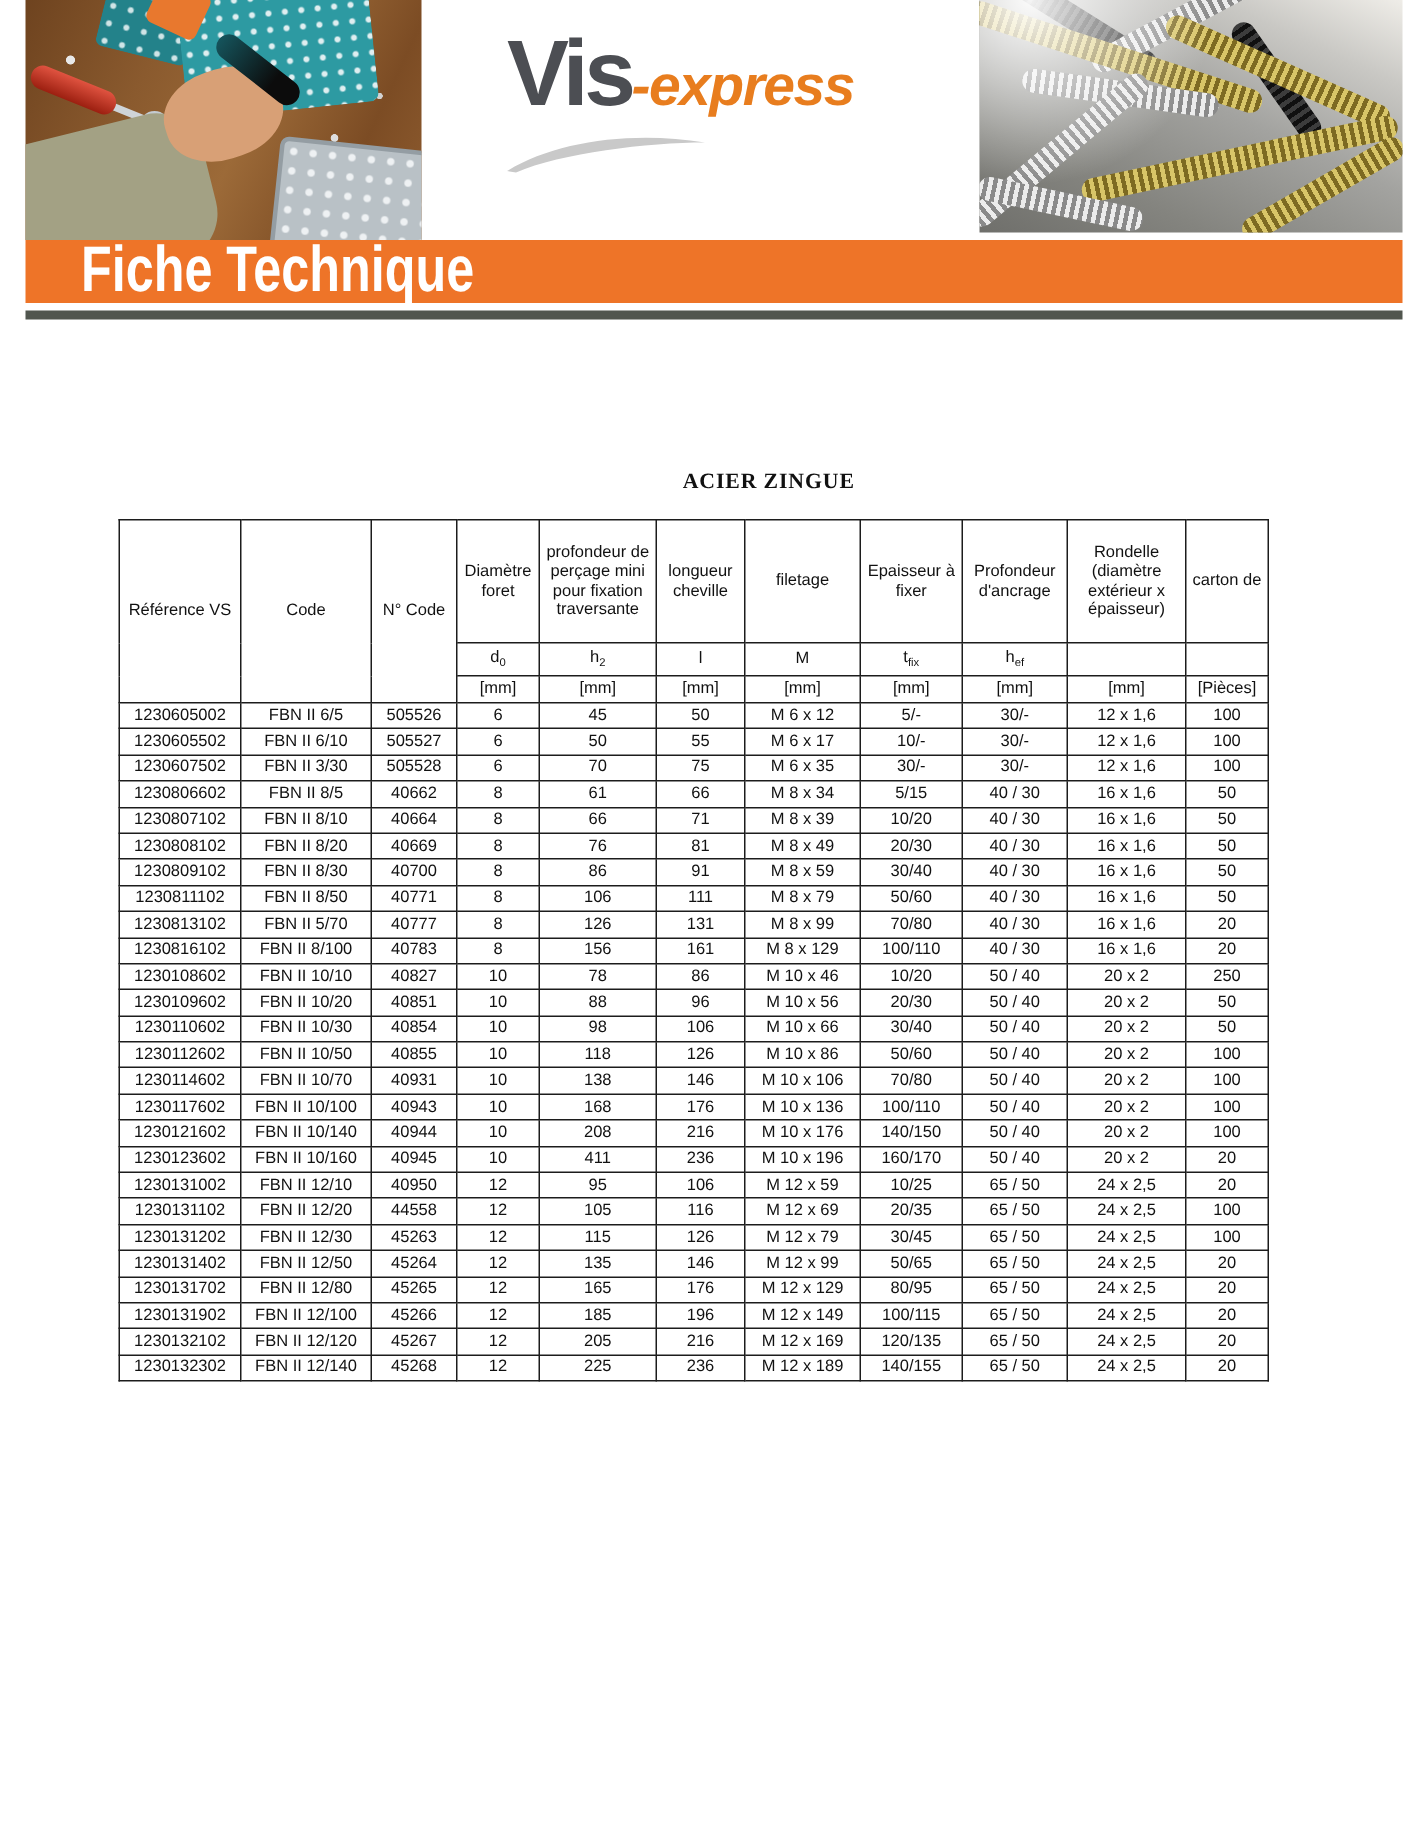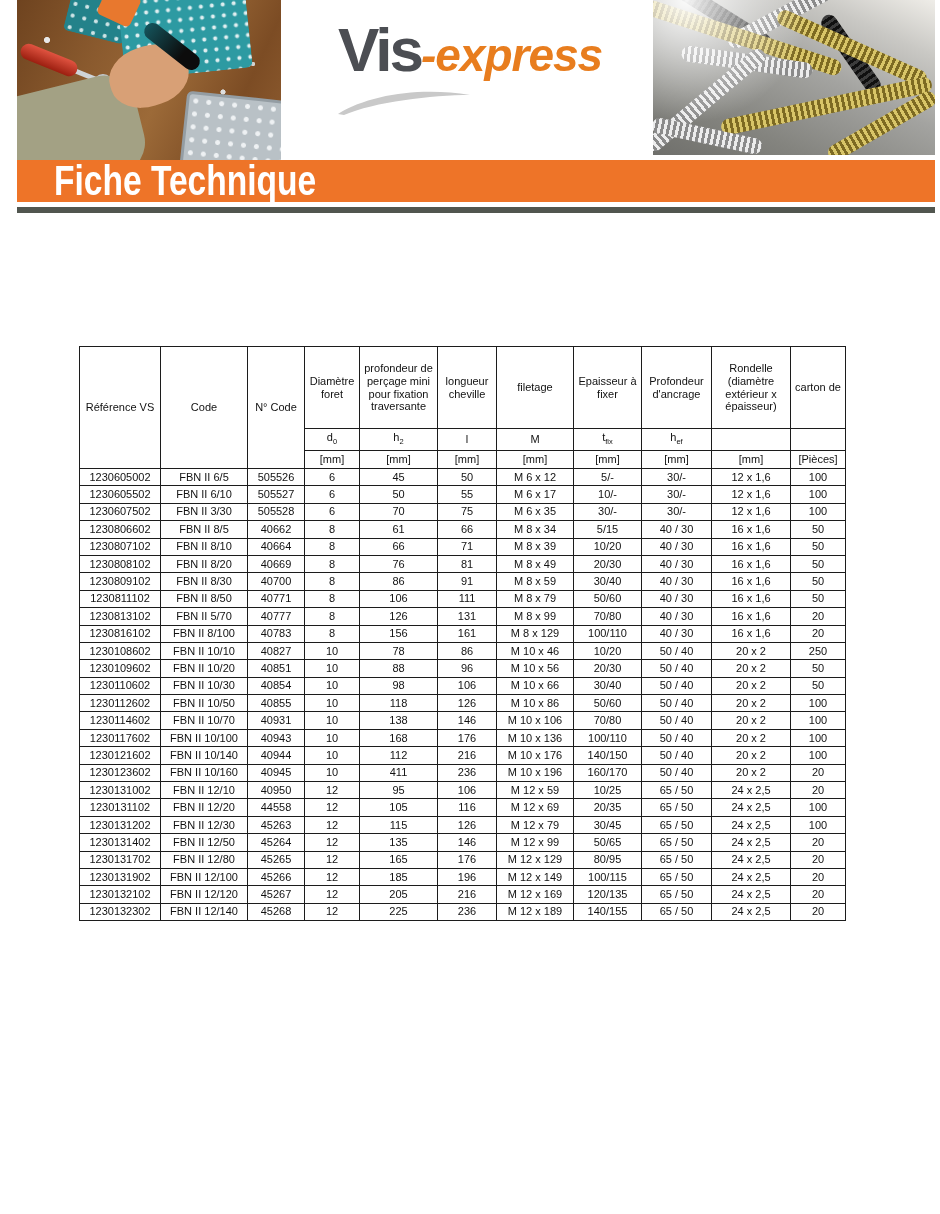--- a/index.html
+++ b/index.html
@@ -61,21 +61,21 @@
   .sb8 { width:132px; left:28px;  top:54px; transform:rotate(8deg); }
   .sb9 { width:122px; left:168px; top:118px;transform:rotate(-30deg); }
   .sb10{ width:112px; left:-2px;  top:128px;transform:rotate(12deg); }
   .photo-fade { position:absolute; left:0; top:0; width:100%; height:100%;
     background:radial-gradient(circle at 12% 0%, rgba(255,255,255,0.95), rgba(255,255,255,0) 42%); }
 
   
   .logo { position:absolute; left:338px; top:14px; width:300px; height:120px; }
   .logo-line { position:absolute; left:0; top:0; white-space:nowrap; }
   .logo-vis { font-weight:bold; font-size:62px; letter-spacing:-3px; color:#4c4e53; }
-  .logo-express { font-weight:bold; font-style:italic; font-size:46px; letter-spacing:-1px; color:#e87d1e; }
+  .logo-express { font-weight:bold; font-style:italic; font-size:38px; letter-spacing:-1px; color:#e87d1e; }
   .logo-swoosh { position:absolute; left:-4px; top:72px; width:140px; height:30px; }
 
   
   .banner { position:absolute; left:17px; top:160px; width:918px; height:42px;
     display:flex; align-items:center; justify-content:flex-start; }
   .banner-text { display:inline-block; color:#ffffff; font-weight:bold; font-size:43px;
     line-height:1; transform:scaleX(0.78); letter-spacing:0px; padding-bottom:2px; }
   .rule { position:absolute; left:17px; top:207px; width:918px; height:6px; background:#51564f; }
 
   
@@ -134,20 +134,21 @@
     <div class="screw-bar sb-silver sb10"></div>
     <div class="screw-bar sb-gold sb9"></div>
     <div class="photo-fade"></div>
   </div>
 
   <div class="banner" style="background:#ee7428;">
     <span class="banner-text">Fiche Technique</span>
   </div>
   <div class="rule"></div>
 
+  <div class="sheet-title">ACIER ZINGUE</div>
 
   <table class="spec-table">
     <colgroup>
       <col style="width:81px">
         <col style="width:87px">
         <col style="width:57px">
         <col style="width:55px">
       <col style="width:78px">
         <col style="width:59px">
         <col style="width:77px">
@@ -398,21 +399,21 @@
           <td>100/110</td>
           <td>50 / 40</td>
           <td>20 x 2</td>
           <td>100</td>
         </tr>
         <tr>
           <td>1230121602</td>
           <td>FBN II 10/140</td>
           <td class="bold">40944</td>
           <td>10</td>
-          <td>112</td>
+          <td>208</td>
           <td>216</td>
           <td>M 10 x 176</td>
           <td>140/150</td>
           <td>50 / 40</td>
           <td>20 x 2</td>
           <td>100</td>
         </tr>
         <tr>
           <td>1230123602</td>
           <td>FBN II 10/160</td>

